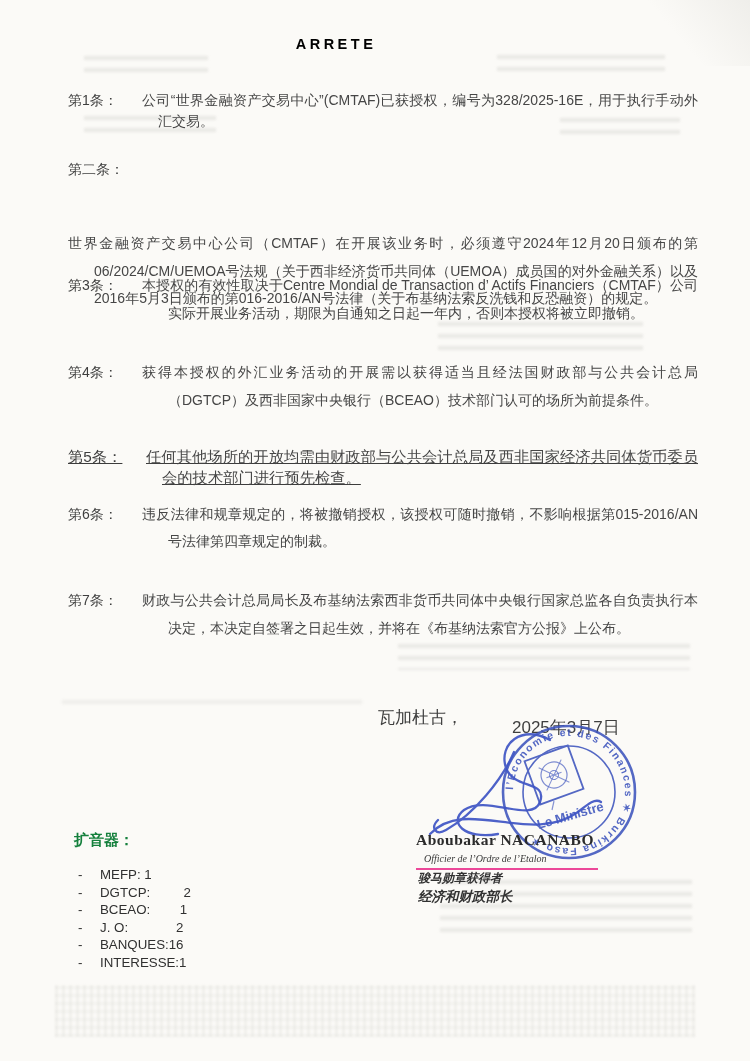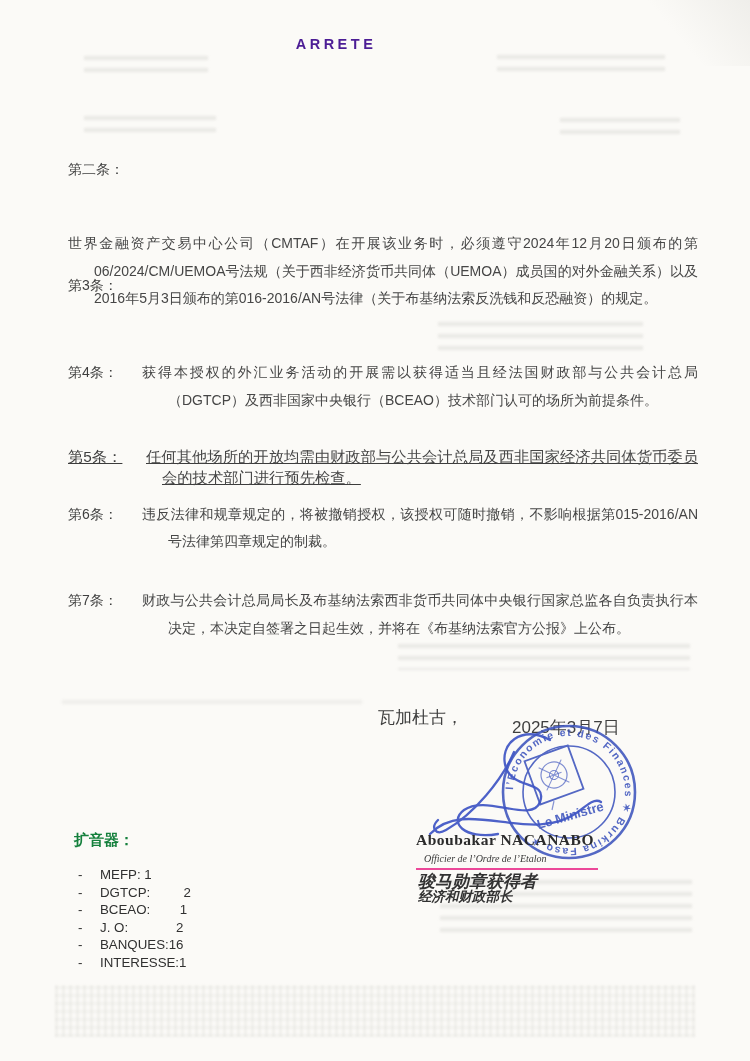--- a/index.html
+++ b/index.html
@@ -22,21 +22,21 @@
   .g7{left:62px; top:700px; width:300px; height:12px; opacity:.45;}
   .g8{left:440px; top:880px; width:252px; height:58px;}
   .g9{left:55px; top:985px; width:640px; height:52px; filter:blur(1.1px); opacity:.75;
       background:
         repeating-linear-gradient(90deg, rgba(205,205,200,.30) 0 3px, rgba(0,0,0,0) 3px 7px),
         repeating-linear-gradient(0deg, rgba(212,212,206,.25) 0 3px, rgba(0,0,0,0) 3px 8px);}
   .fold{position:absolute; right:0; top:0; width:132px; height:66px; pointer-events:none;
     background:linear-gradient(230deg,#efeeea 0%, rgba(251,250,247,0) 55%);}
   
   .doc-title{position:absolute; left:0; top:36px; width:672px; text-align:center;
-    font-size:14.5px; font-weight:600; letter-spacing:3.5px; color:#4c1d95;}
+    font-size:14.5px; font-weight:600; letter-spacing:3.5px; color:#000000;}
   .article{position:absolute; left:68px; width:630px; display:flex; font-size:14px;}
   .alabel{flex:0 0 74px; white-space:nowrap; color:#3e3e3e;}
   .abody{flex:1; text-align:justify; padding-left:26px; text-indent:-26px; color:#464646;}
   .a1{top:90px;  line-height:21px;}
   .a1 .abody{padding-left:16px; text-indent:-16px;}
   .a2{top:156px; line-height:27.5px;flex-direction:column;}
   .a3{top:271px; line-height:28px;}
   .a4{top:358px; line-height:28px;}
   .a5{top:447px; line-height:20.5px; font-size:15.3px; color:#3c3c3c;text-decoration:underline;}
   .a5 .alabel{flex:0 0 78px;}
@@ -45,21 +45,21 @@
   .a7{top:586px; line-height:28px;}
   .date-line{position:absolute; left:512px; top:688px; font-size:17px; color:#3f3f3f;margin-top:28px;}
   .place-line{position:absolute; left:378px; top:706px; font-size:17px; color:#3f3f3f;}
   
   .sig-name{position:absolute; left:416px; top:831px;
     font-family:"Liberation Serif", serif; font-weight:bold; font-size:15.5px;
     letter-spacing:.5px; color:#2b2b2b; border-bottom:2px solid #ec4899; padding:0 4px 19px 0;}
   .sig-fr{position:absolute; left:424px; top:853px;
     font-family:"Liberation Serif", serif; font-style:italic; font-size:10px; color:#3a3a3a;}
   .sig-zh1{position:absolute; left:418px; top:870px;
-    font-weight:bold; font-style:italic; font-size:17px; color:#323232;}
+    font-weight:bold; font-style:italic; font-size:12px; color:#323232;}
   .sig-zh2{position:absolute; left:418px; top:888px;
     font-weight:bold; font-style:italic; font-size:13.5px; color:#323232;}
   
   .dist-head{position:absolute; left:74px; top:831px; font-size:15px; font-weight:bold; color:#15803d;}
   .dist-list{position:absolute; left:78px; top:867px; font-size:13.3px; color:#303030;}
   .dist-row{display:flex; height:17.5px; align-items:flex-start;}
   .dash{flex:0 0 22px;}
   .dist-text{white-space:pre;}
   
   .stamp{position:absolute; left:496px; top:721px; opacity:.88;}
@@ -76,26 +76,31 @@
   <div class="ghost g4"></div>
   <div class="ghost g5"></div>
   <div class="ghost g6"></div>
   <div class="ghost g7"></div>
   <div class="ghost g8"></div>
   <div class="ghost g9"></div>
   <div class="fold"></div>
 
   <div class="doc-title">ARRETE</div>
 
+  <div class="article a1">
+    <span class="alabel">第1条：</span>
+    <span class="abody">公司“世界金融资产交易中心”(CMTAF)已获授权，编号为328/2025-16E，用于执行手动外汇交易。</span>
+  </div>
   <div class="article a2">
     <span class="alabel">第二条：</span>
     <span class="abody">世界金融资产交易中心公司（CMTAF）在开展该业务时，必须遵守2024年12月20日颁布的第06/2024/CM/UEMOA号法规（关于西非经济货币共同体（UEMOA）成员国的对外金融关系）以及2016年5月3日颁布的第016-2016/AN号法律（关于布基纳法索反洗钱和反恐融资）的规定。</span>
   </div>
   <div class="article a3">
     <span class="alabel">第3条：</span>
+    <span class="abody">本授权的有效性取决于Centre Mondial de Transaction d’ Actifs Financiers（CMTAF）公司实际开展业务活动，期限为自通知之日起一年内，否则本授权将被立即撤销。</span>
   </div>
   <div class="article a4">
     <span class="alabel">第4条：</span>
     <span class="abody">获得本授权的外汇业务活动的开展需以获得适当且经法国财政部与公共会计总局（DGTCP）及西非国家中央银行（BCEAO）技术部门认可的场所为前提条件。</span>
   </div>
   <div class="article a5">
     <span class="alabel">第5条：</span>
     <span class="abody">任何其他场所的开放均需由财政部与公共会计总局及西非国家经济共同体货币委员会的技术部门进行预先检查。</span>
   </div>
   <div class="article a6">

